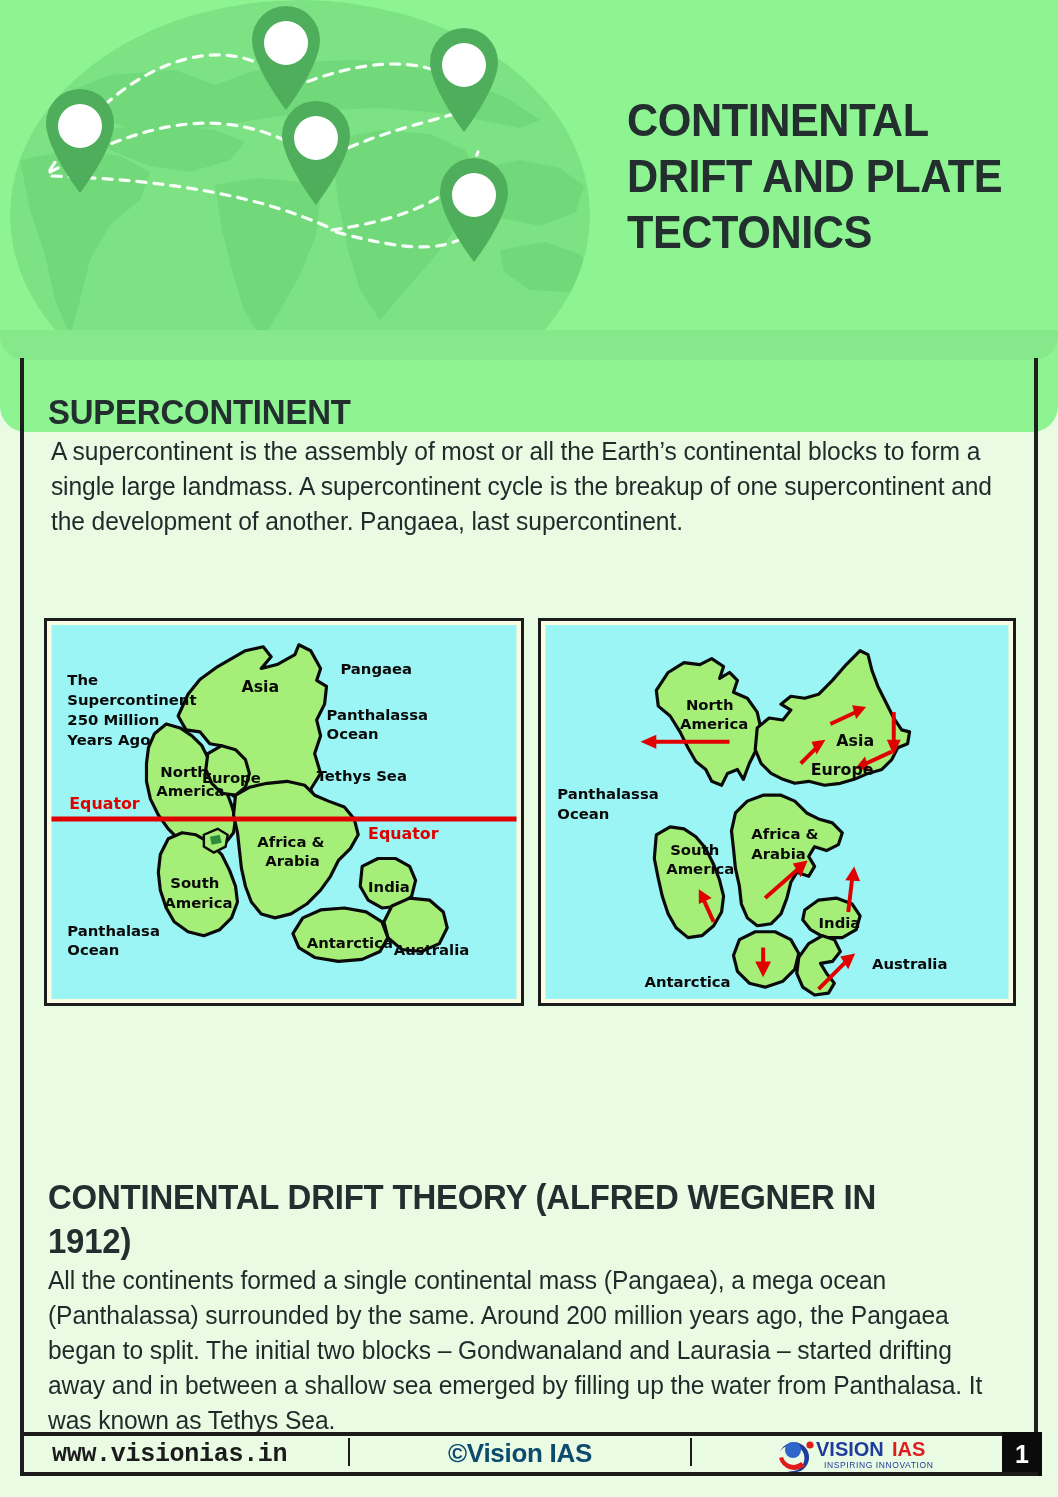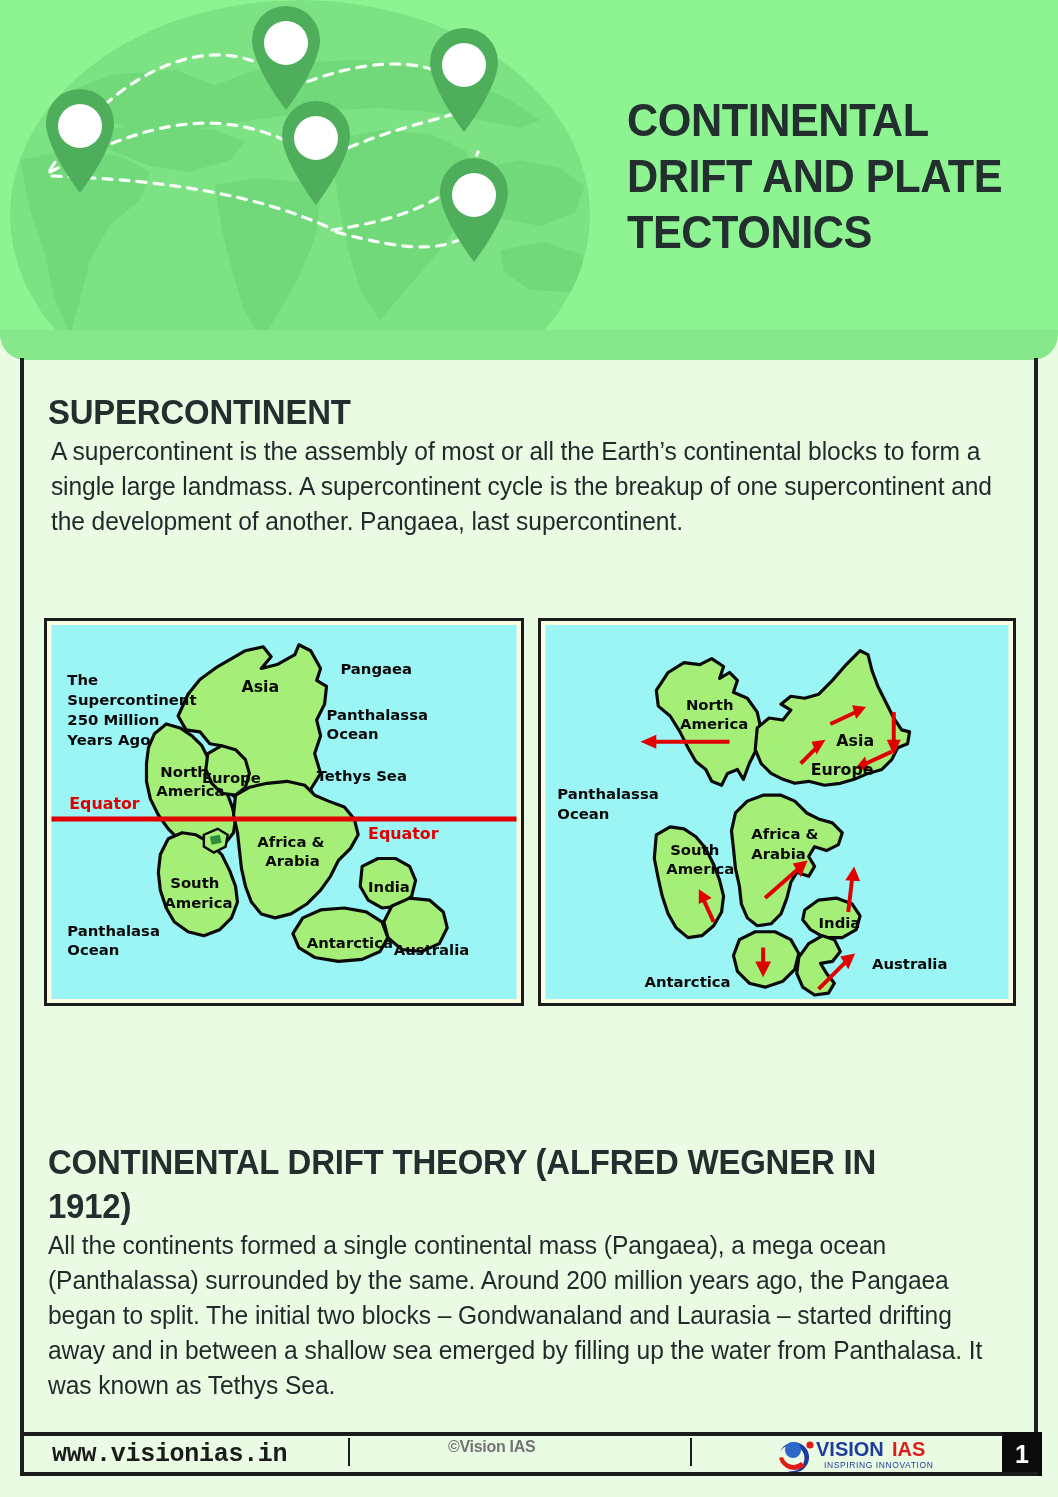--- a/index.html
+++ b/index.html
@@ -20,21 +20,21 @@
     position: absolute;
     inset: 0;
     background: #E9FBE3;
   }
 
   
   .header {
     position: absolute;
     left: 0; top: 0;
     width: 1058px;
-    height: 360px;
+    height: 432px;
     background: #8DF491;
     border-bottom-left-radius: 26px;
     border-bottom-right-radius: 26px;
     overflow: hidden;
   }
   .header-inner {
     position: absolute;
     left: 0; top: 0;
     width: 1058px;
     height: 340px;
@@ -108,21 +108,21 @@
     margin: 0;
     color: #1F2A2A;
     font-family: "Liberation Sans Narrow", "Liberation Sans", sans-serif;
     font-size: 25.5px;
     line-height: 35px;
     letter-spacing: -0.1px;
     transform: scaleX(0.965);
     transform-origin: left center;
   }
   .para-1 { margin-top: 24px; padding-left: 3px; width: 985px;}
-  .section-2 { margin-top: 72px; }
+  .section-2 { margin-top: 107px; }
   .section-2 h2 { width: 940px; }
   .para-2 { margin-top: 22px; padding-left: 0px; width: 985px; }
 
   
   .figure-row {
     position: absolute;
     left: 44px;
     top: 618px;
     width: 972px;
     height: 388px;
@@ -172,23 +172,23 @@
     font-family: Liberation Mono, monospace;
     font-size: 25px;
     font-weight: bold;
     letter-spacing: -0.3px;
   }
   .footer-sep-1 { position: absolute; left: 324px; top: 2px; width: 2px; height: 28px; background: #1B1B1B; }
   .footer-sep-2 { position: absolute; left: 666px; top: 2px; width: 2px; height: 28px; background: #1B1B1B; }
   .footer-copy {
     position: absolute;
     left: 424px; top: 2px;
-    color: #737373;
+    color: #0c4a6e;
     font-family: "Liberation Sans Narrow", "Liberation Sans", sans-serif;
-    font-size: 16px;
+    font-size: 26px;
     font-weight: bold;
     letter-spacing: -0.3px;
   }
   .footer-logo {
     position: absolute;
     left: 752px; top: -2px;
     width: 180px; height: 42px;
   }
   .page-badge {
     position: absolute;

